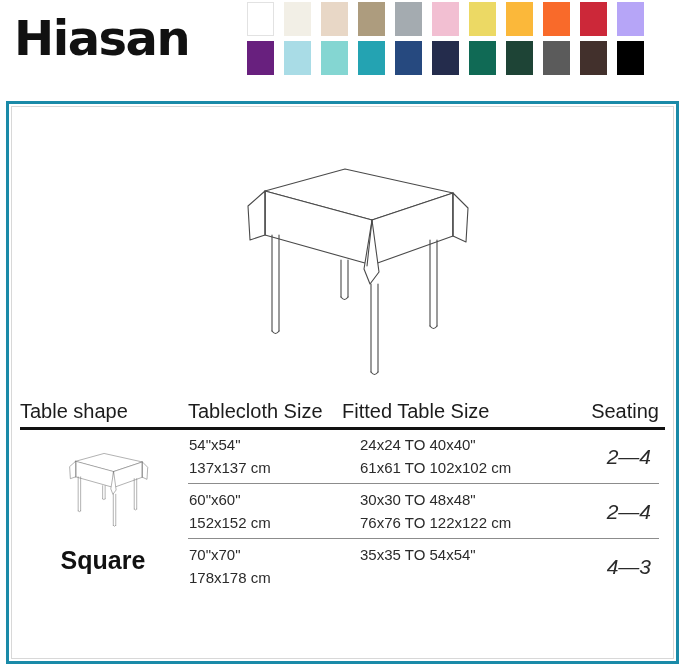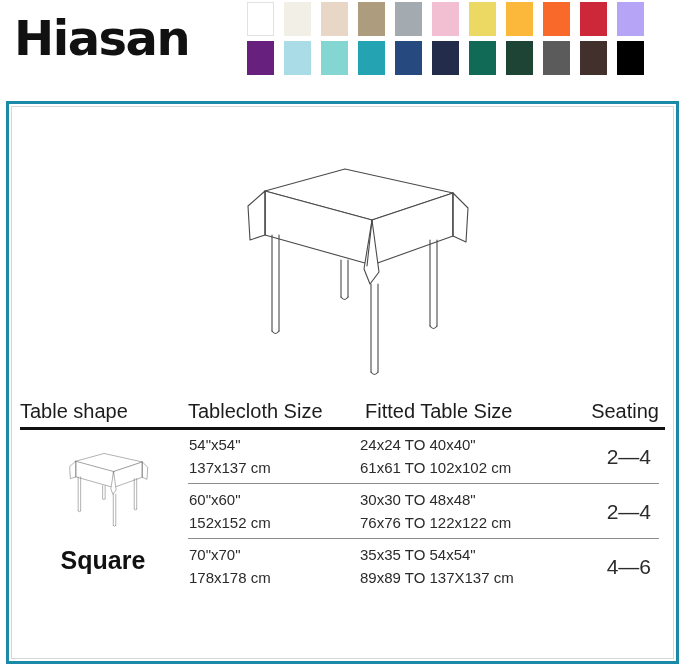--- a/index.html
+++ b/index.html
@@ -96,21 +96,21 @@
   }
   .th {
     position: absolute;
     font-size: 20px;
     color: #1c1c1c;
     white-space: nowrap;
     bottom: 0;
   }
   #th-shape   { left: 8px; }
   #th-cloth   { left: 176px; }
-  #th-fitted  { left: 353px; margin-top: 36px; }
+  #th-fitted  { left: 330px; margin-top: 36px; }
   #th-seating { right: 14px; margin-top: 28px; }
 
   .rule-heavy {
     height: 3px;
     background: #111111;
     margin: 4px 8px 0 8px;
   }
   .rule-thin {
     position: absolute;
     left: 176px;
@@ -139,20 +139,21 @@
   }
   .cell-cloth  { left: 177px; }
   .cell-fitted { left: 348px; }
   .cell-seat {
     position: absolute;
     right: 22px;
     top: 15px;
     font-size: 21px;
     color: #2b2b2b;
     white-space: nowrap;
+    font-style: italic;
   }
 
   #shape-cell {
     position: absolute;
     left: 16px;
     top: 6px;
     width: 150px;
     text-align: center;
   }
   #shape-thumb {
@@ -299,22 +300,21 @@
             <div class="cell-seat">2—4</div>
           </div>
           <div class="rule-thin" style="top: 108px;"></div>
           <div class="size-row" style="top: 110px;">
             <div class="cell-lines cell-cloth">
               <div>70"x70"</div>
               <div>178x178 cm</div>
             </div>
             <div class="cell-lines cell-fitted">
               <div>35x35 TO 54x54"</div>
-              <div>89x89 TO 137X137 cm</div>
-            </div>
-            <div class="cell-seat">4—6</div>
+            </div>
+            <div class="cell-seat">4—3</div>
           </div>
         </div>
 
     </div>
 
   </div>
 </div>
 
 </body></html>

